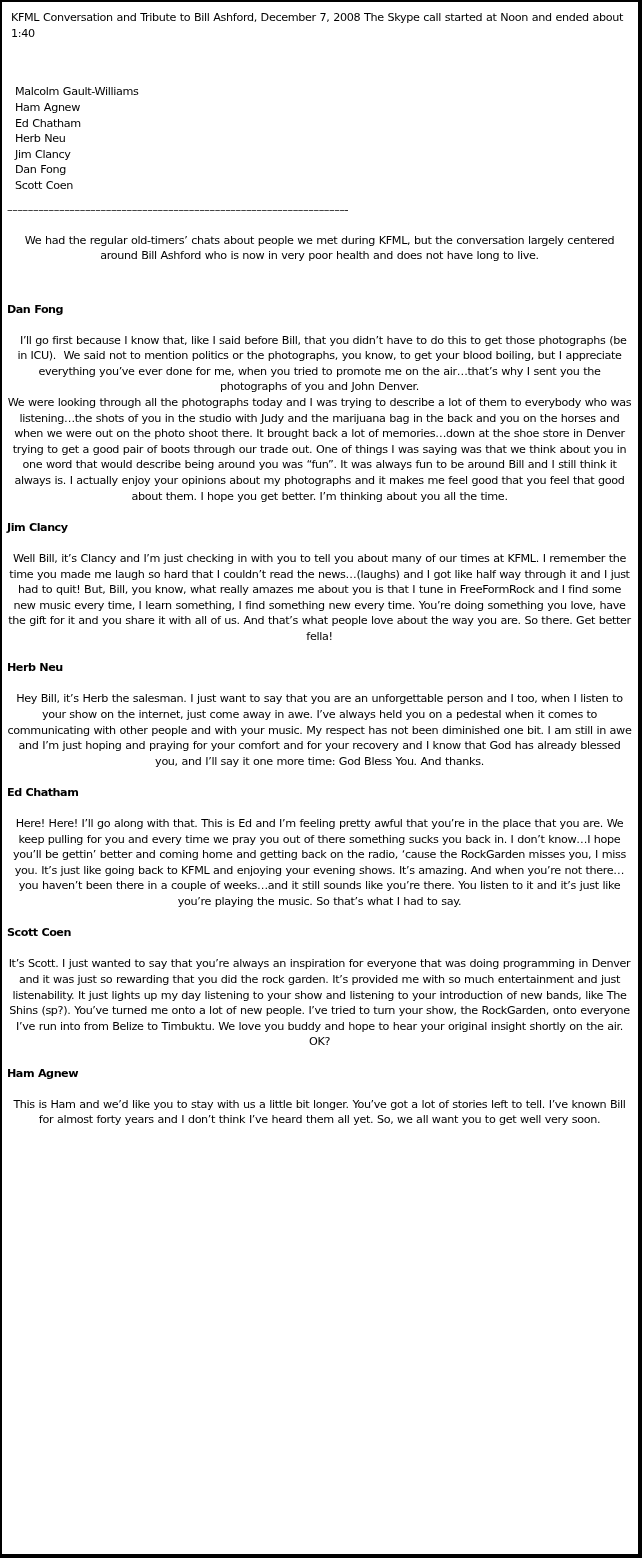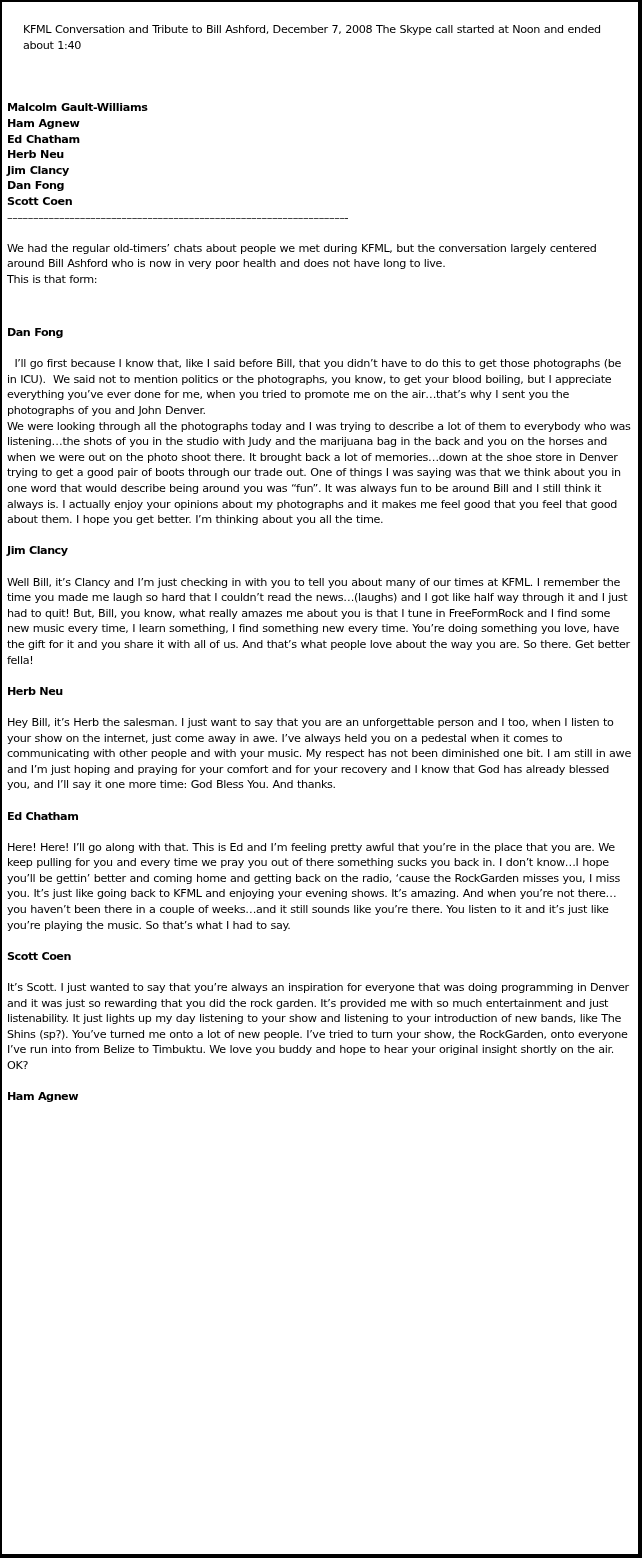--- a/index.html
+++ b/index.html
@@ -23,36 +23,36 @@
       border-bottom: 4px solid #000;
       background: #fff;
       padding: 4px 6px 0 5px;
       font-family: "DejaVu Sans", sans-serif;
       font-size: 11.2px;
       line-height: 15.6px;
       color: #000;
       letter-spacing: -0.35px;
       word-spacing: 0.5px;
     }
-    .line { margin: 16px; white-space: normal; }
+    .line { margin: 4px; white-space: normal; }
     .blank { height: 15.6px; }
-    .participants { margin: 0; padding: 0; list-style: none; font-weight: bold; }
+    .participants { margin: 8px; padding: 0; list-style: none; }
     .participants li { margin: 0; }
     .rule {
       margin: 0;
       white-space: nowrap;
       overflow: hidden;
       letter-spacing: -0.4px;
     }
     .speaker {
       font-weight: bold;
       margin: 0;
       letter-spacing: -0.5px;
     }
-    .para { margin: 0; }
+    .para { margin: 0; text-align: center; }
     .section { margin: 0; }
     .gap-md { height: 15.6px; }
     .gap-lg { height: 22px; }
   </style>
 </head>
 <body>
 
 <div class="page">
 
   <p class="line">KFML Conversation and Tribute to Bill Ashford, December 7, 2008     The Skype call started at Noon and ended about 1:40</p>
@@ -67,21 +67,20 @@
     <li>Herb Neu</li>
     <li>Jim Clancy</li>
     <li>Dan Fong</li>
     <li>Scott Coen</li>
   </ul>
 
   <p class="rule">–––––––––––––––––––––––––––––––––––––––––––––––––––––––––––––––––-</p>
   <div class="blank"></div>
 
   <p class="para">We had the regular old-timers’ chats about people we met during KFML, but the conversation largely centered around Bill Ashford who is now in very poor health and does not have long to live.</p>
-  <p class="para">This is that form:</p>
   <div class="blank"></div>
   <div class="gap-lg"></div>
 
   <div class="section">
     <p class="speaker">Dan Fong</p>
     <div class="gap-md"></div>
     <p class="para" style="white-space: pre-wrap;">  I’ll go first because I know that, like I said before Bill, that you didn’t have to do this to get those photographs (be in ICU).  We said not to mention politics or the photographs, you know, to get your blood boiling, but I appreciate everything you’ve ever done for me, when you tried to promote me on the air…that’s why I sent you the photographs of you and John Denver.</p>
     <p class="para">We were looking through all the photographs today and I was trying to describe a lot of them to everybody who was listening…the shots of you in the studio with Judy and the marijuana bag in the back and you on the horses and when we were out on the photo shoot there.  It brought back a lot of memories…down at the shoe store in Denver trying to get a good pair of boots through our trade out.  One of things I was saying was that we think about you in one word that would describe being around you was “fun”.  It was always fun to be around Bill and I still think it always is.  I actually enjoy your opinions about my photographs and it makes me feel good that you feel that good about them.  I hope you get better.  I’m thinking about you all the time.</p>
   </div>
   <div class="gap-md"></div>
@@ -110,15 +109,16 @@
   <div class="section">
     <p class="speaker">Scott Coen</p>
     <div class="gap-md"></div>
     <p class="para">It’s Scott.  I just wanted to say that you’re always an inspiration for everyone that was doing programming in Denver and it was just so rewarding that you did the rock garden.  It’s provided me with so much entertainment and just listenability.  It just lights up my day listening to your show and listening to your introduction of new bands, like The Shins (sp?).  You’ve turned me onto a lot of new people. I’ve tried to turn your show, the RockGarden, onto everyone I’ve run into from Belize to Timbuktu.   We love you buddy and hope to hear your original insight shortly on the air.  OK?</p>
   </div>
   <div class="gap-md"></div>
 
   <div class="section">
     <p class="speaker">Ham Agnew</p>
     <div class="gap-md"></div>
+    <p class="para">This is Ham and we’d like you to stay with us a little bit longer.  You’ve got a lot of stories left to tell.  I’ve known Bill for almost forty years and I don’t think I’ve heard them all yet.  So, we all want you to get well very soon.</p>
   </div>
 
 </div>
 
 </body></html>

